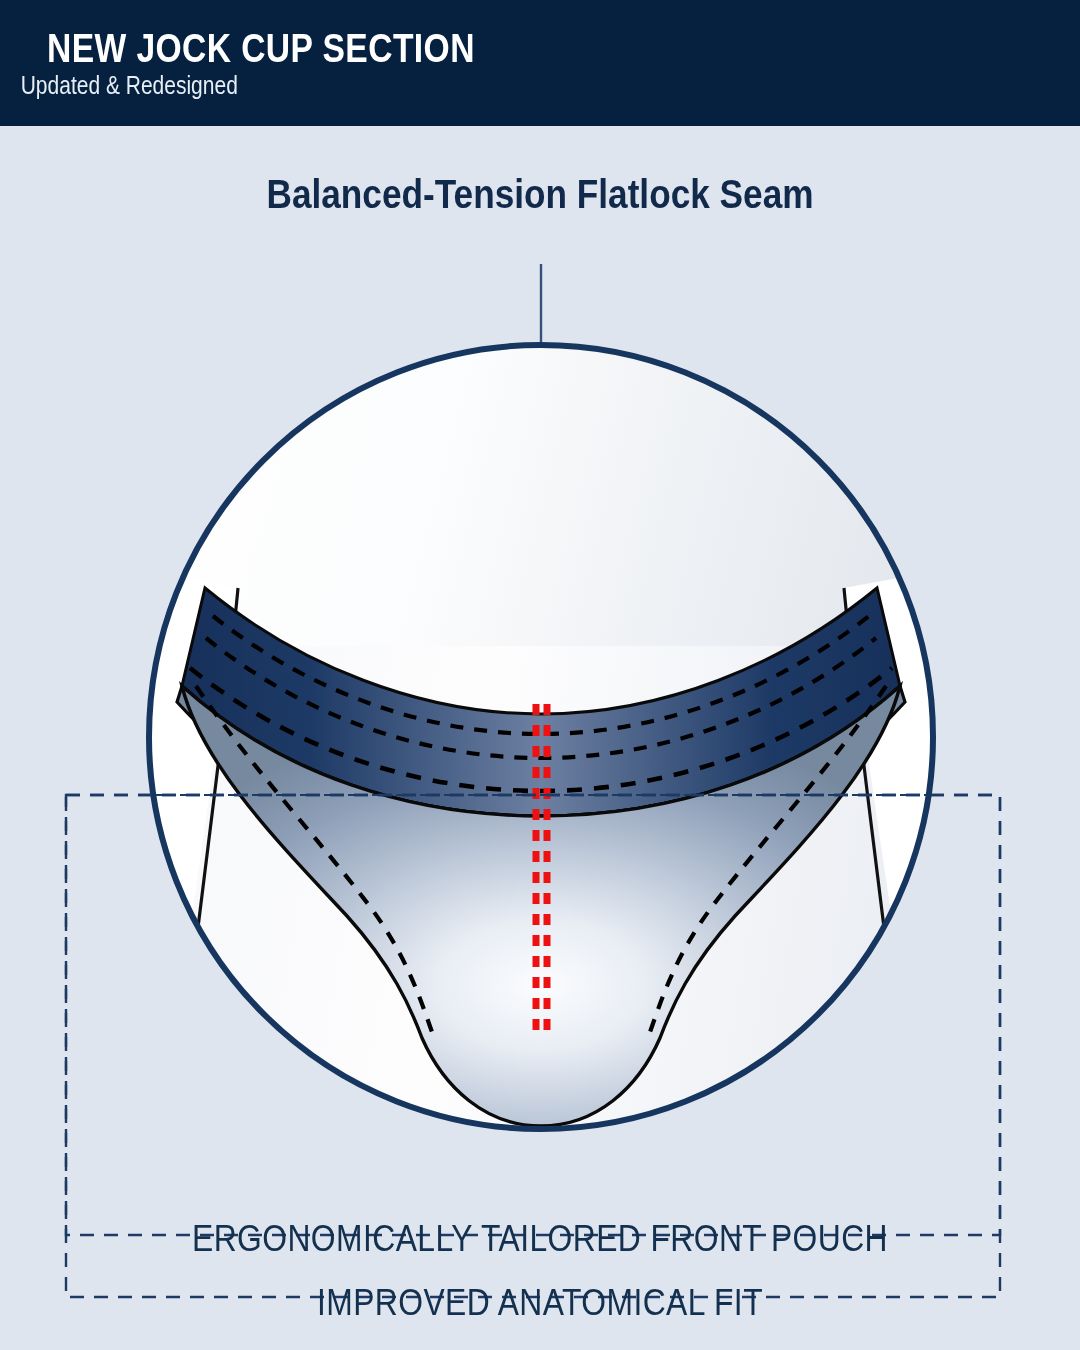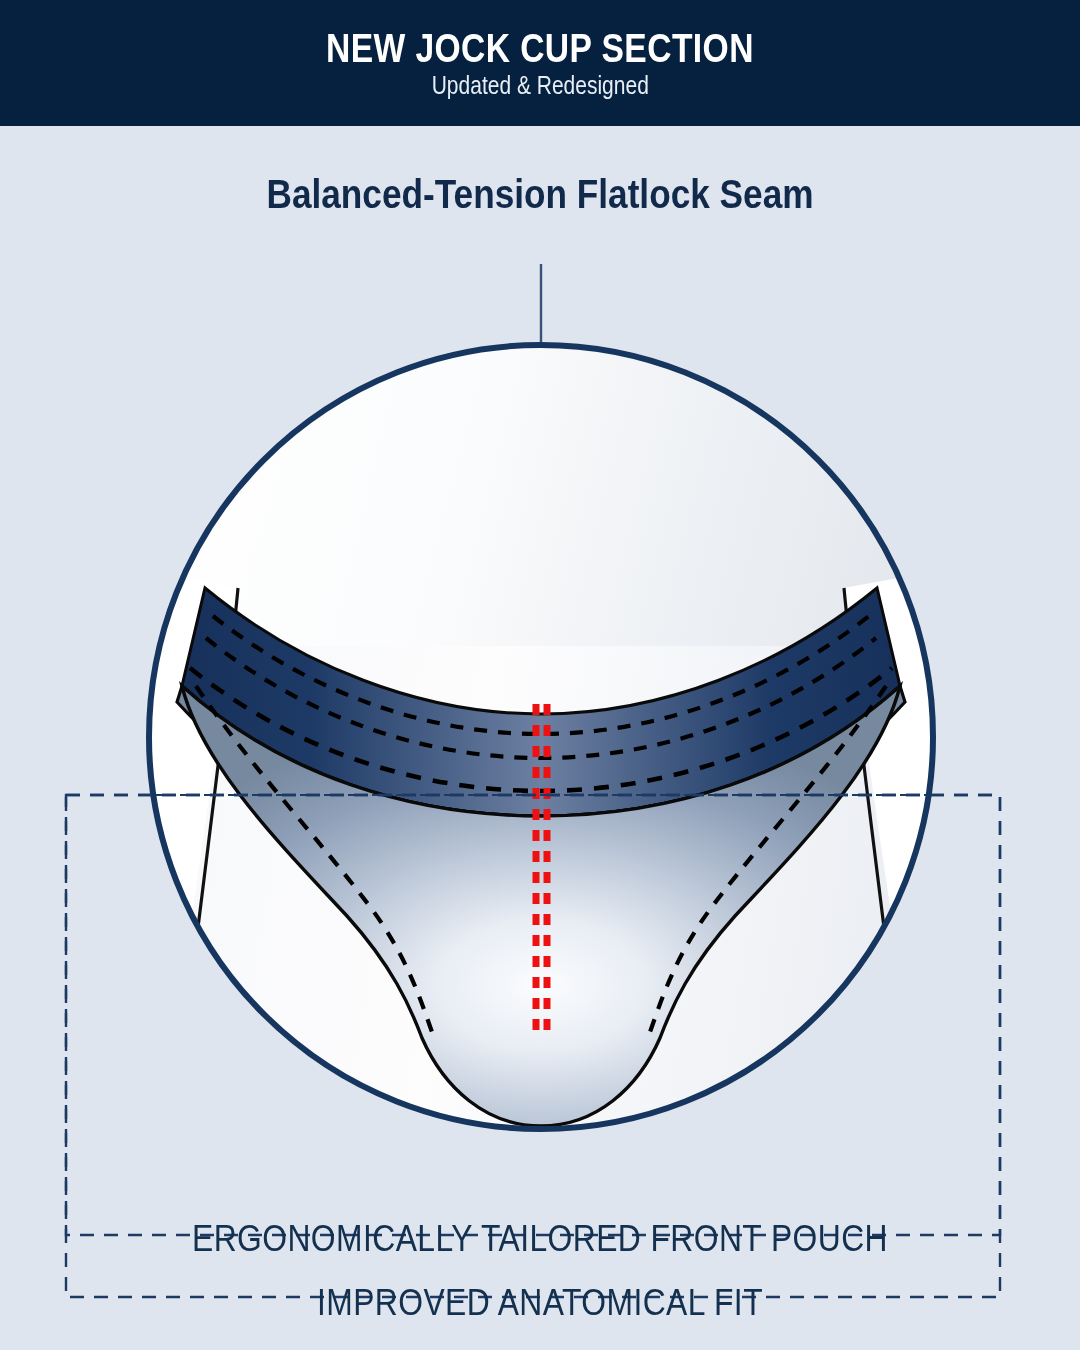--- a/index.html
+++ b/index.html
@@ -8,21 +8,21 @@
     background:#dfe5ee;
     font-family:"Liberation Sans", sans-serif;
     overflow:hidden;
     position:relative;
   }
 
   
   #header{
     position:absolute;left:0;top:0;width:1080px;height:126px;
     background:#06213f;
-    display:flex;flex-direction:column;align-items:center;justify-content:center;
+    display:flex;flex-direction:column;align-items:flex-start;justify-content:center;
     box-sizing:border-box;
   }
   #header-title{
     color:#ffffff;
     font-size:41px;
     font-weight:bold;
     letter-spacing:0.5px;
     transform:scaleX(0.82);
     margin:0 0 2px 0;
     line-height:1.05;

